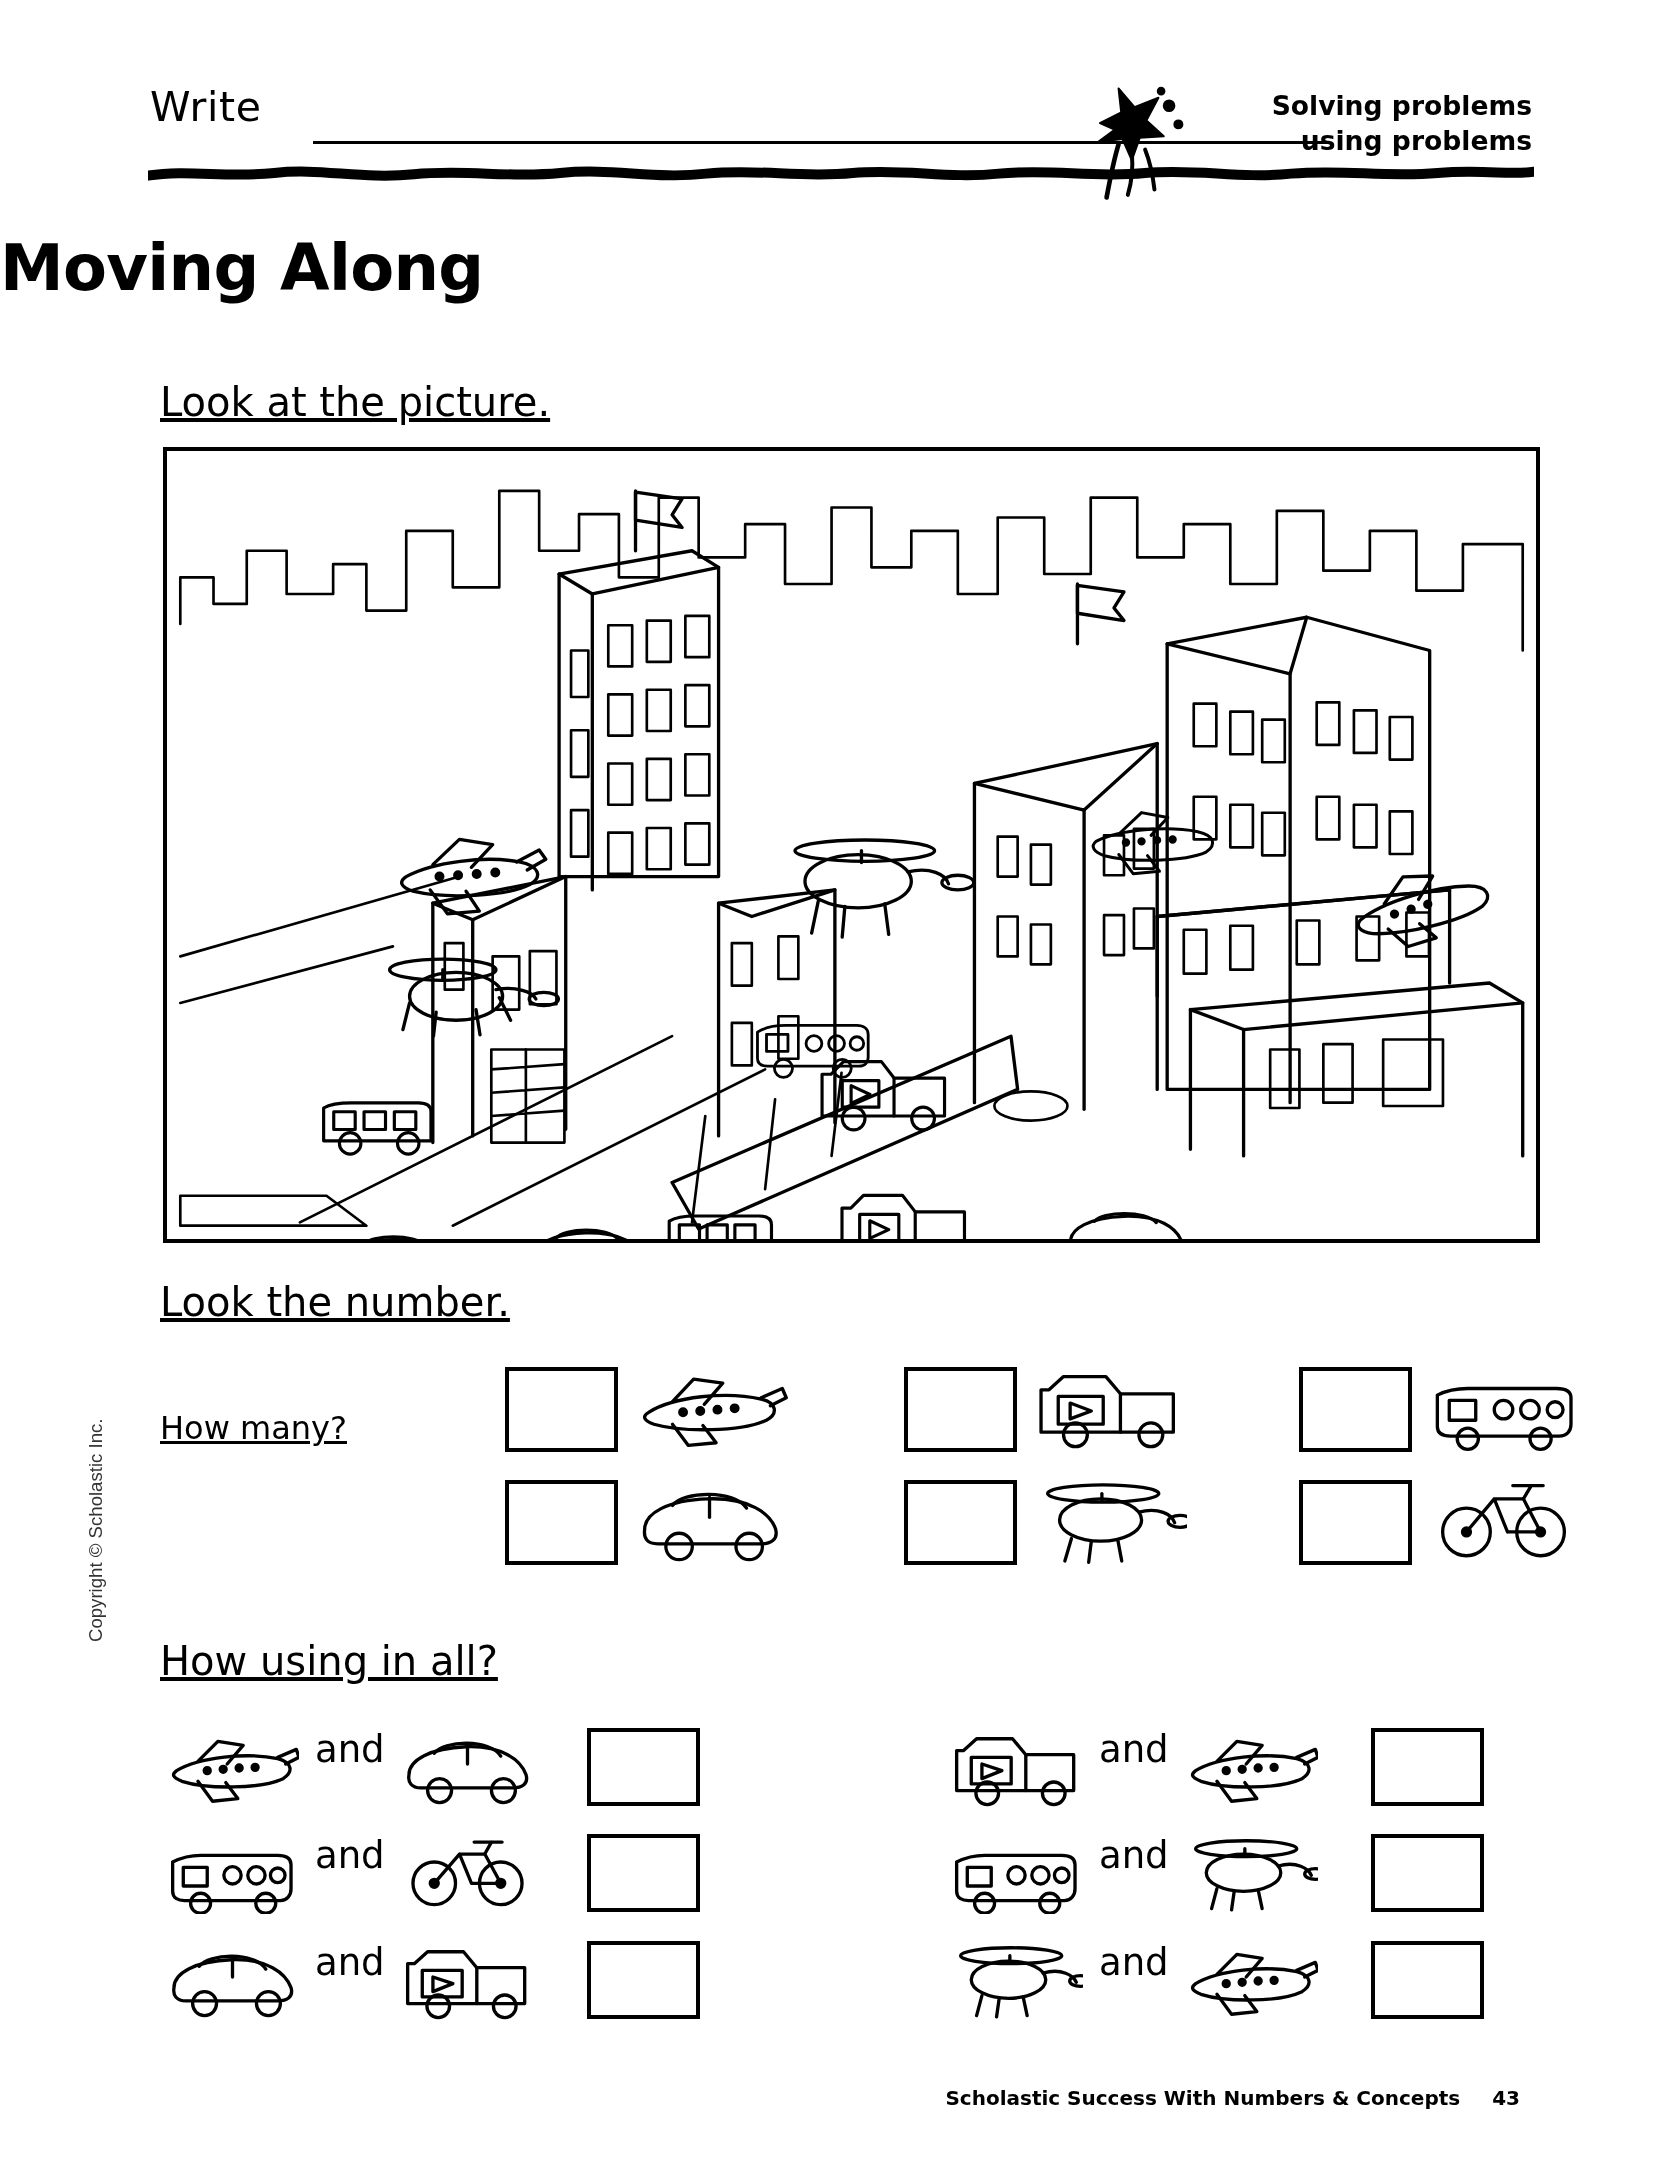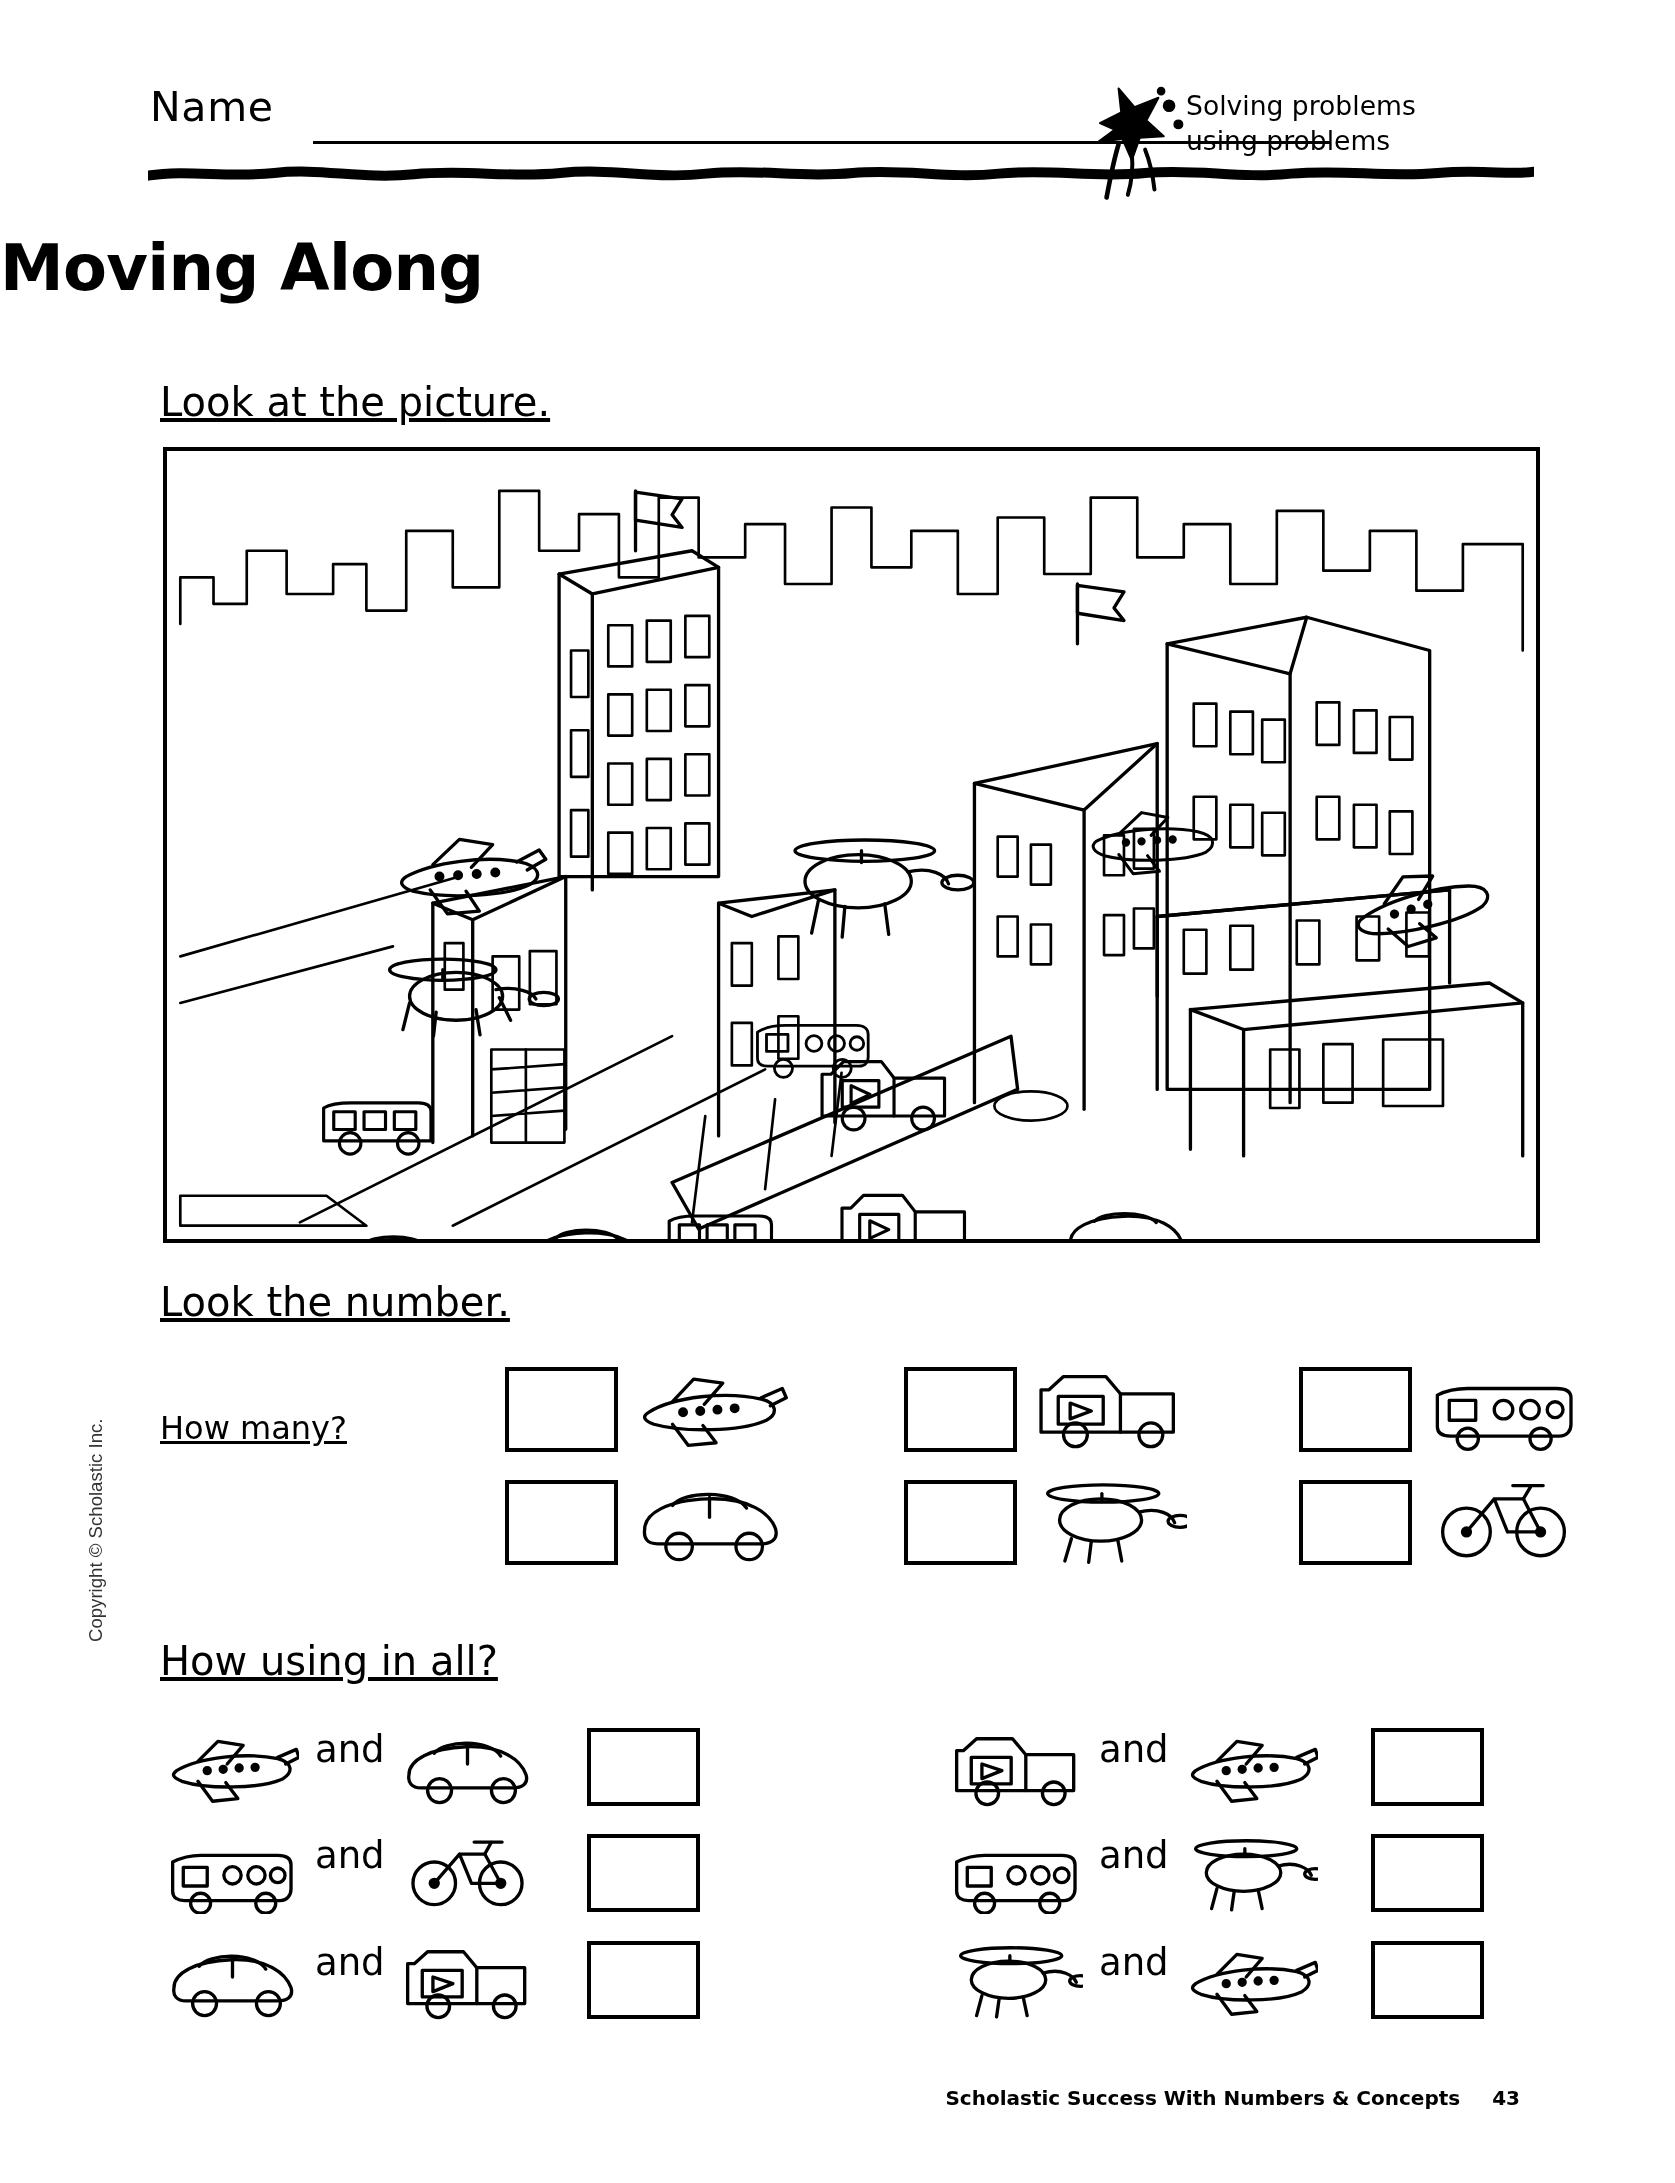--- a/index.html
+++ b/index.html
@@ -39,23 +39,23 @@
     top: 58px;
     width: 1017px;
     height: 2.7px;
     background: #000;
   }
   .corner-note {
     position: absolute;
     right: 0px;
     top: 5.3px;
     width: 346px;
-    text-align: left;
+    text-align: right;
     font-size: 26.6px;
-    font-weight: normal;
+    font-weight: bold;
     line-height: 1.32;
     font-family: "DejaVu Sans", sans-serif;
   }
   .star-doodle {
     position: absolute;
     right: 339px;
     top: 0px;
     width: 113px;
     height: 120px;
   }
@@ -174,21 +174,21 @@
     transform: rotate(-90deg);
     transform-origin: left top;
     white-space: nowrap;
     font-family: "Liberation Sans", sans-serif;
   }
 </style>
 </head>
 <body>
 
 <div class="name-row">
-  <div class="name-label">Name</div>
+  <div class="name-label">Write</div>
   <div class="name-line"></div>
   <div class="star-doodle">
     <svg viewBox="0 0 170 180" width="113" height="120">
       <g fill="none" stroke="#000" stroke-width="5" stroke-linecap="round" stroke-linejoin="round">
         <path d="M30 60 L62 44 L58 8 L82 36 L118 22 L100 56 L126 80 L90 82 L78 116 L64 84 L28 88 L52 70 Z" fill="#000" stroke="#000" stroke-width="3"></path>
         <path d="M58 92 C50 118 46 140 40 172" stroke-width="7"></path>
         <path d="M78 104 C80 128 78 148 72 168" stroke-width="6"></path>
         <path d="M98 100 C106 120 110 142 112 160" stroke-width="6"></path>
         <circle cx="134" cy="34" r="7" fill="#000"></circle>
         <circle cx="148" cy="62" r="5" fill="#000"></circle>

